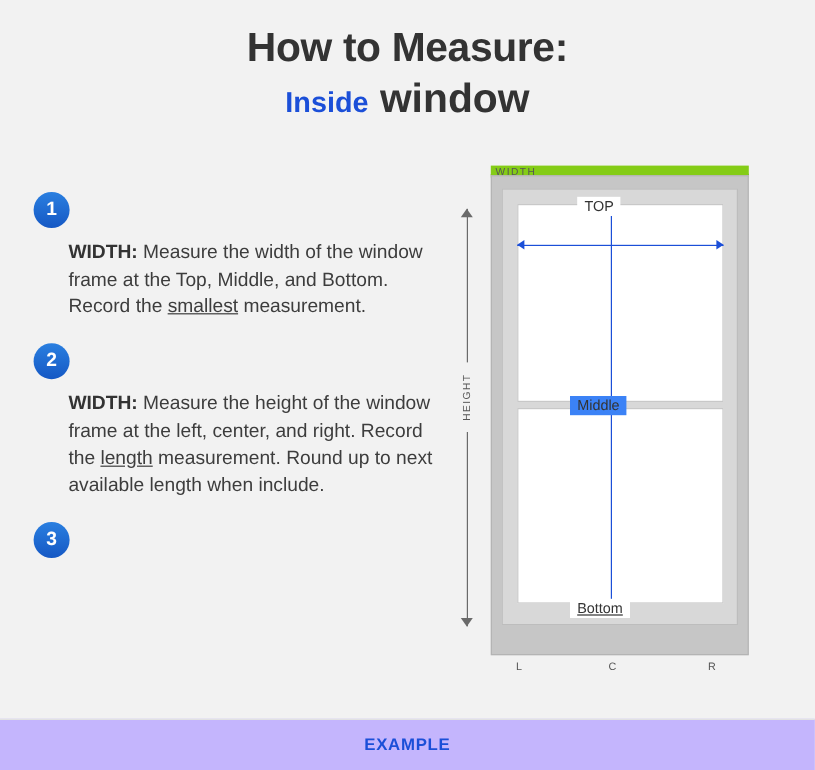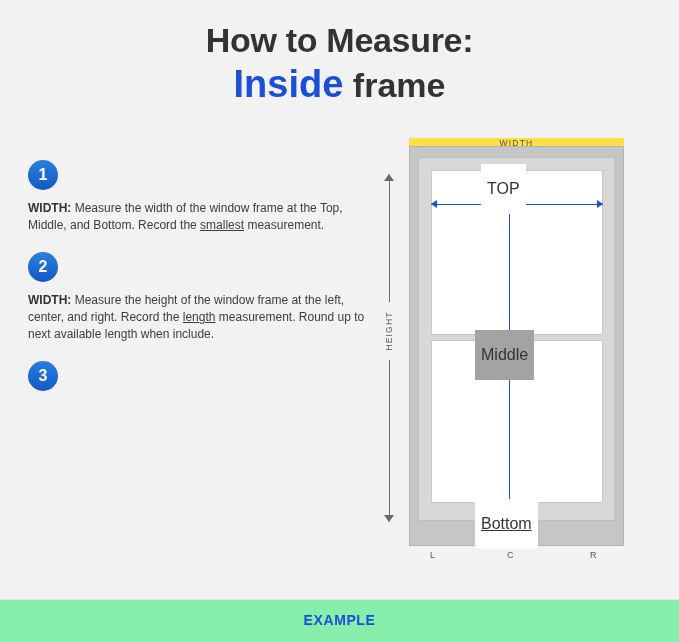--- a/index.html
+++ b/index.html
@@ -39,21 +39,21 @@
   }
   .title-line2 {
     font-size: 34px;
     font-weight: bold;
     color: #333333;
     line-height: 1.15;
     margin-top: 4px;
   }
   .title-accent {
     color: #1b4fd8;
-    font-size: 38px;
+    font-size: 24px;
   }
 
   
   .steps {
     position: absolute;
     left: 28px;
     top: 160px;
     width: 345px;
   }
   .step {
@@ -68,23 +68,24 @@
     background: linear-gradient(180deg, #2a7fe0 0%, #1558c4 100%);
     color: #ffffff;
     font-size: 16px;
     font-weight: bold;
     display: flex;
     align-items: center;
     justify-content: center;
     margin-bottom: 10px;
   }
   .step-text {
-    font-size: 12px;
+    font-size: 16px;
     line-height: 1.42;
     color: #3d3d3d;
+    margin-left: 29px;
   }
   .step-text b {
     font-weight: bold;
     color: #333;
   }
   .underline {
     text-decoration: underline;
   }
 
   
@@ -120,25 +121,25 @@
     border-top: 5px solid transparent;
     border-bottom: 5px solid transparent;
   }
   .width-arrow .cap-l { left: 0; border-right: 7px solid #6a6a6a; }
   .width-arrow .cap-r { right: 0; border-left: 7px solid #6a6a6a; }
   .width-label {
     position: absolute;
     top: 0;
     left: 0;
     width: 215px;
-    text-align: center;
+    text-align: left;
     font-size: 8.5px;
     letter-spacing: 1.2px;
     color: #555;
-    background: #fde047;
+    background: #84cc16;
     padding: 0 4px;
     box-sizing: border-box;
   }
 
   
   .height-arrow {
     position: absolute;
     left: 4px;
     top: 42px;
     width: 14px;
@@ -250,47 +251,47 @@
     left: -4px;
     width: 0; height: 0;
     border-left: 4px solid transparent;
     border-right: 4px solid transparent;
   }
   .meas-v:before { top: 0; border-bottom: 6px solid #1b4fd8; }
   .meas-v:after  { bottom: 0; border-top: 6px solid #1b4fd8; }
 
   .tag {
     position: absolute;
-    font-size: 16px;
+    font-size: 12px;
     color: #333;
     background: #ffffff;
-    padding: 16px 6px;
+    padding: 1px 6px;
     white-space: nowrap;
   }
   .tag-top    { left: 103px; top: 32px; }
-  .tag-middle { left: 97px;  top: 198px; background: #a3a3a3; }
+  .tag-middle { left: 97px;  top: 198px; background: #3b82f6; }
   .tag-bottom { left: 97px;  top: 367px; text-decoration: underline; }
 
   .axis-letter {
     position: absolute;
     font-size: 9px;
     color: #555;
     top: 418px;
   }
   .letter-l { left: 52px; }
   .letter-c { left: 129px; }
   .letter-r { left: 212px; }
 
   
   .footer {
     position: absolute;
     left: 0;
     bottom: 0;
     width: 679px;
-    background: #86efac;
+    background: #c4b5fd;
     border-top: 1px solid #e2e2e2;
     text-align: center;
     padding: 12px 0 14px 0;
     box-sizing: border-box;
   }
   .footer-title {
     font-size: 14px;
     font-weight: bold;
     color: #1b4fd8;
     letter-spacing: 0.6px;
@@ -302,21 +303,21 @@
   }
   .footer-text b { font-weight: bold; }
 </style>
 </head>
 <body>
 
 <div class="page">
 
   <div class="title-block">
     <div class="title-line1">How to Measure:</div>
-    <div class="title-line2"><span class="title-accent">Inside</span><span> frame</span></div>
+    <div class="title-line2"><span class="title-accent">Inside</span><span> window</span></div>
   </div>
 
   <div class="steps">
 
     <div class="step">
       <div class="badge">1</div>
       <div class="step-text"><b>WIDTH:</b><span> Measure the width of the window frame at the Top, Middle, and Bottom. Record the </span><span class="underline">smallest</span><span> measurement.</span></div>
     </div>
 
     <div class="step">

